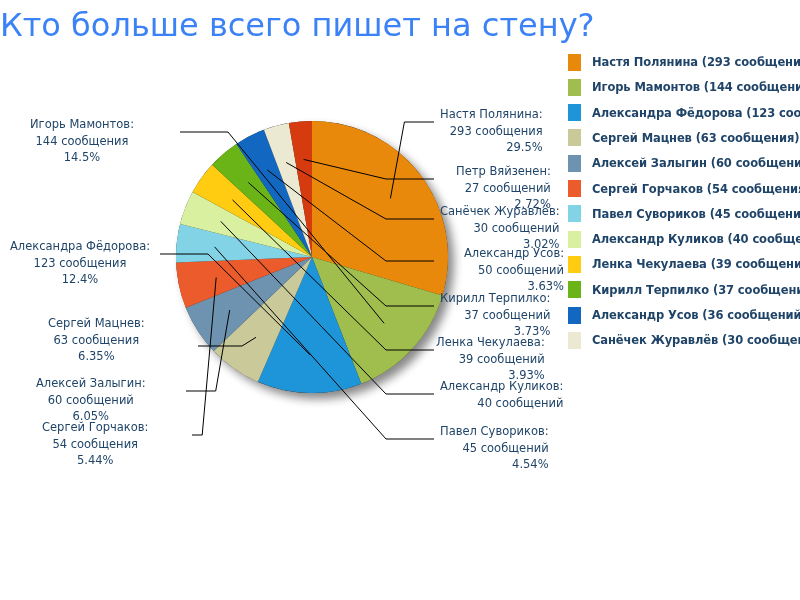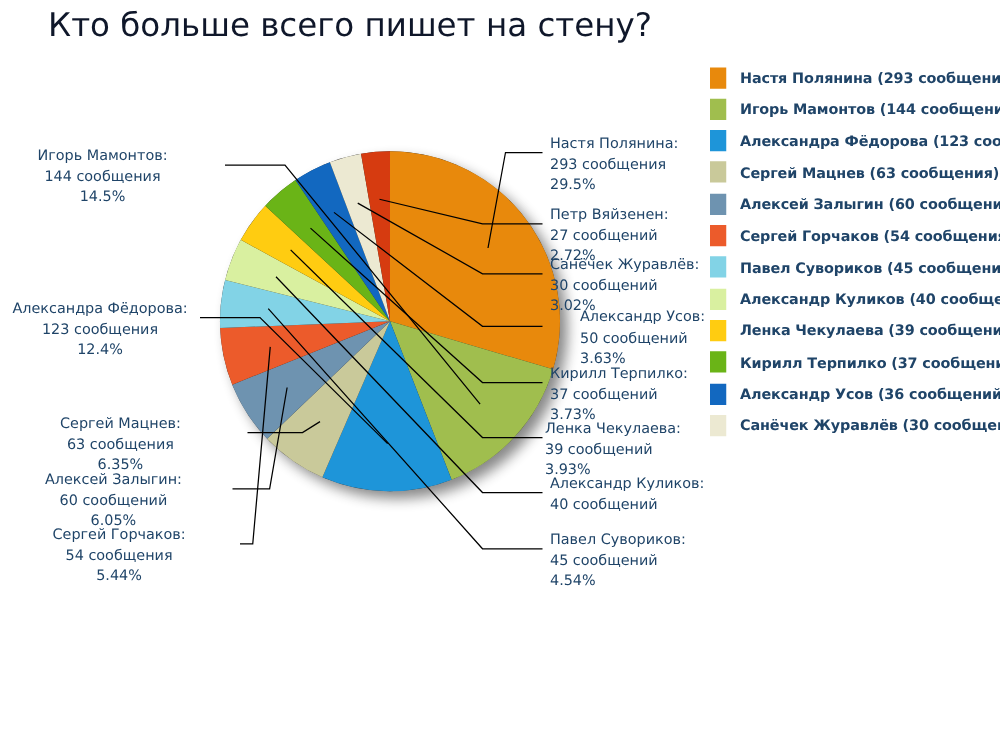--- a/index.html
+++ b/index.html
@@ -9,22 +9,22 @@
     font-family:"DejaVu Sans", sans-serif;
     overflow:hidden;
     position:relative;
   }
   #root{position:absolute;left:0;top:0;width:800px;height:600px;}
 
   #chart-title{
     position:absolute;left:0;top:6px;width:560px;
     text-align:center;
     font-family:"DejaVu Sans", sans-serif;
-    font-size:26px;
-    color:#0f172a;
+    font-size:32px;
+    color:#3b82f6;
     white-space:nowrap;
   }
 
   #pie-area{position:absolute;left:0;top:0;width:560px;height:520px;}
   #pie-svg{position:absolute;left:0;top:0;}
 
   #legend{
     position:absolute;left:568px;top:50px;width:232px;height:330px;
   }
   .legend-item{
@@ -44,21 +44,21 @@
   }
 
   .callout{
     position:absolute;
     font-family:"DejaVu Sans", sans-serif;
     font-size:11.5px;
     color:#1f4468;
     line-height:16.5px;
     white-space:nowrap;
   }
-  .callout.right{text-align:left;}
+  .callout.right{text-align:right;}
   .callout.left{text-align:center;}
   .co-line{display:block;}
 </style>
 </head>
 <body>
 
 <div id="root">
 
   <div id="chart-title">Кто больше всего пишет на стену?</div>
 
@@ -104,21 +104,21 @@
         </g>
     </svg>
   </div>
 
   <div id="callouts-layer">
       <div class="callout right" style="left: 440px; top: 106px;">
         <span class="co-line">Настя Полянина:</span>
         <span class="co-line">293 сообщения</span>
         <span class="co-line">29.5%</span>
       </div>
-      <div class="callout right" style="left: 440px; top: 163px;">
+      <div class="callout right" style="left: 456px; top: 163px;">
         <span class="co-line">Петр Вяйзенен:</span>
         <span class="co-line">27 сообщений</span>
         <span class="co-line">2.72%</span>
       </div>
       <div class="callout right" style="left: 440px; top: 203px;">
         <span class="co-line">Санёчек Журавлёв:</span>
         <span class="co-line">30 сообщений</span>
         <span class="co-line">3.02%</span>
       </div>
       <div class="callout right" style="left: 464px; top: 245px;">
@@ -148,21 +148,21 @@
       <div class="callout left" style="left: 30px; top: 116px;">
         <span class="co-line">Игорь Мамонтов:</span>
         <span class="co-line">144 сообщения</span>
         <span class="co-line">14.5%</span>
       </div>
       <div class="callout left" style="left: 10px; top: 238px;">
         <span class="co-line">Александра Фёдорова:</span>
         <span class="co-line">123 сообщения</span>
         <span class="co-line">12.4%</span>
       </div>
-      <div class="callout left" style="left: 48px; top: 330px;">
+      <div class="callout left" style="left: 48px; top: 315px;">
         <span class="co-line">Сергей Мацнев:</span>
         <span class="co-line">63 сообщения</span>
         <span class="co-line">6.35%</span>
       </div>
       <div class="callout left" style="left: 36px; top: 375px;">
         <span class="co-line">Алексей Залыгин:</span>
         <span class="co-line">60 сообщений</span>
         <span class="co-line">6.05%</span>
       </div>
       <div class="callout left" style="left: 42px; top: 419px;">

